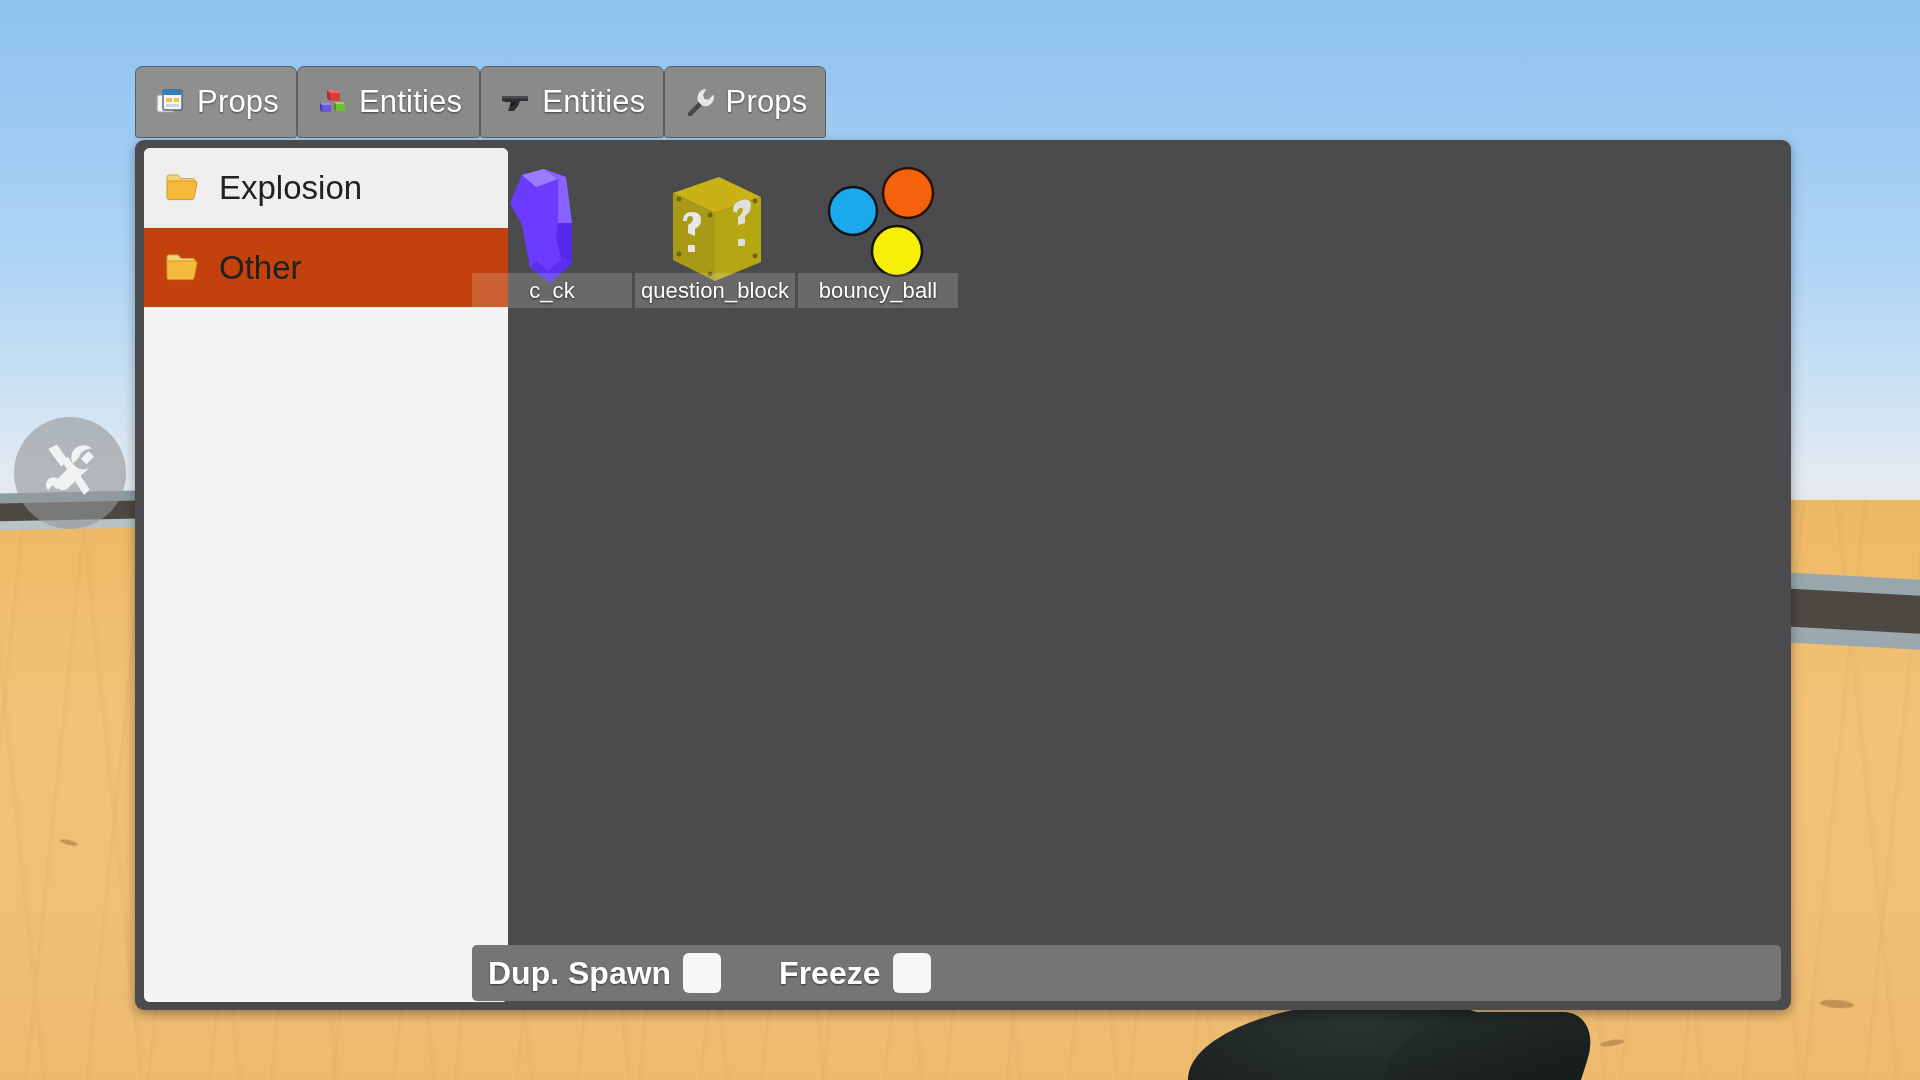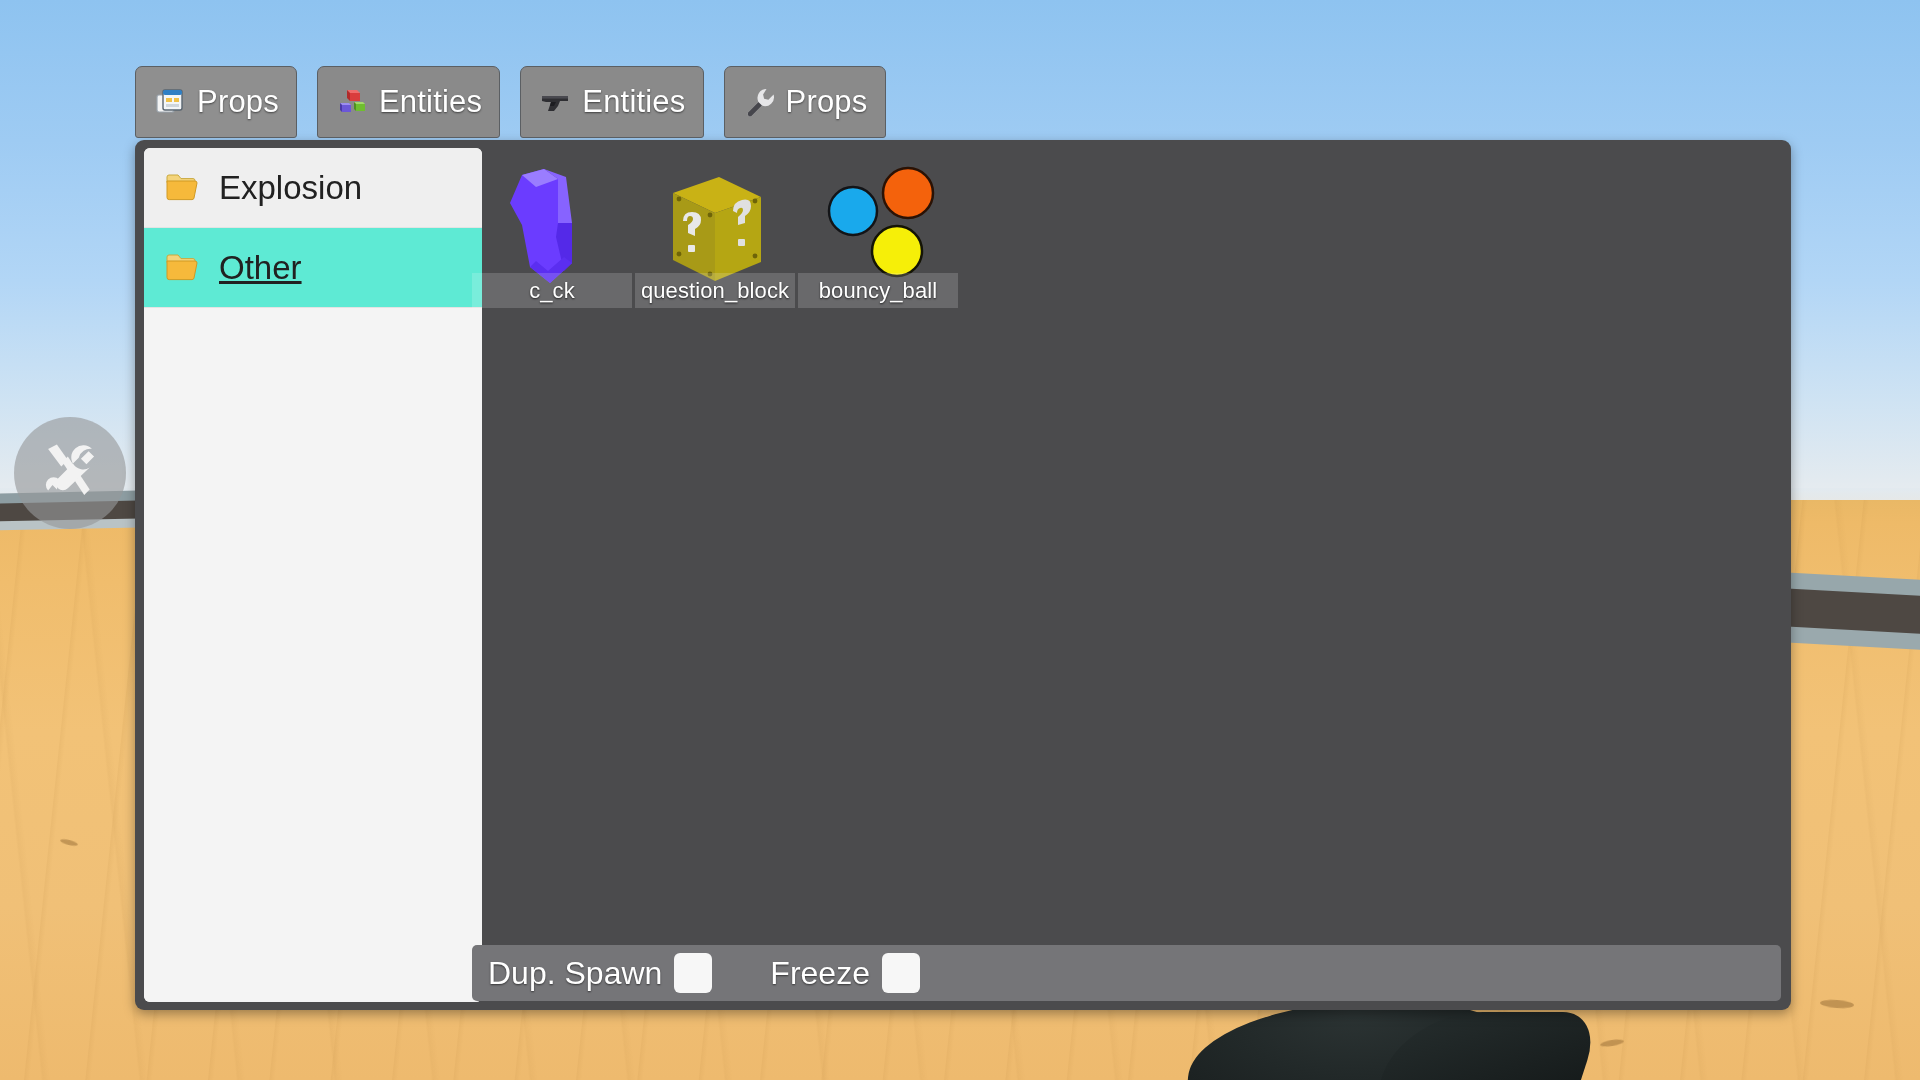--- a/index.html
+++ b/index.html
@@ -172,21 +172,21 @@
   }
   .tool-badge svg { width: 70px; height: 70px; display:block; }
 
   
   .tabbar {
     position: absolute;
     left: 135px;
     top: 66px;
     display: flex;
     align-items: flex-end;
-    gap: 20px;
+    gap: 0;
     z-index: 20;
   }
   .tab {
     display: flex;
     align-items: center;
     gap: 10px;
     height: 72px;
     padding: 0 17px;
     box-sizing: border-box;
     background: #8a8a8a;
@@ -213,42 +213,42 @@
     background: #4b4b4d;
     border-radius: 9px;
     box-shadow: 0 4px 12px rgba(0,0,0,.35);
     z-index: 15;
   }
 
   .sidebar {
     position: absolute;
     left: 9px;
     top: 8px;
-    width: 338px;
+    width: 364px;
     height: 854px;
     background: #f2f2f2;
     border-radius: 6px;
     overflow: hidden;
     box-sizing: border-box;
   }
   .side-item {
     display: flex;
     align-items: center;
     gap: 14px;
     height: 80px;
     padding-left: 21px;
     box-sizing: border-box;
     color: #212121;
     font-size: 33px;
     cursor: pointer;
     user-select: none;
     background: #efefef;
     border-bottom: 1px solid #e3e3e3;
   }
-  .side-item:nth-child(2) { background: #5eead4; text-decoration: underline; }
+  .side-item:nth-child(2) { background: #c2410c; }
   .side-item .folder { width: 40px; height: 32px; position: relative; flex: none; }
   .side-item .folder svg { width: 40px; height: 32px; display: block; }
   .side-filler {
     background: #f4f4f4;
     height: 694px;
   }
 
   
   .content {
     position: absolute;
@@ -307,20 +307,21 @@
     display: flex;
     align-items: center;
     padding-left: 16px;
     gap: 16px;
     box-sizing: border-box;
   }
   .chk-group {
     display: flex;
     align-items: center;
     gap: 12px;
+    font-weight: bold;
   }
   .chk-label {
     color: #ffffff;
     font-size: 32px;
     text-shadow: 0 1px 2px rgba(0,0,0,.55);
     user-select: none;
   }
   .chk-box {
     width: 38px;
     height: 40px;

